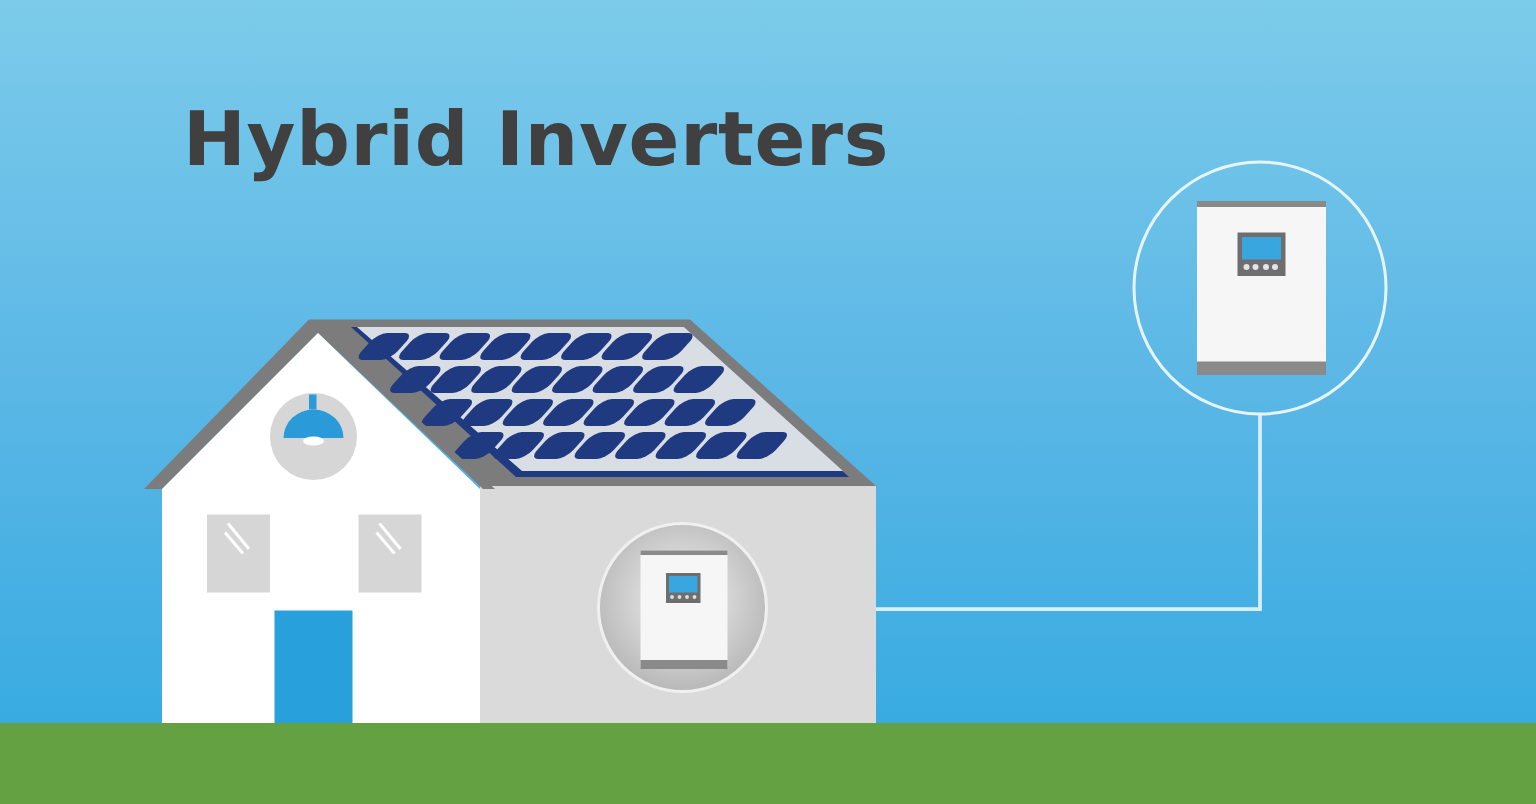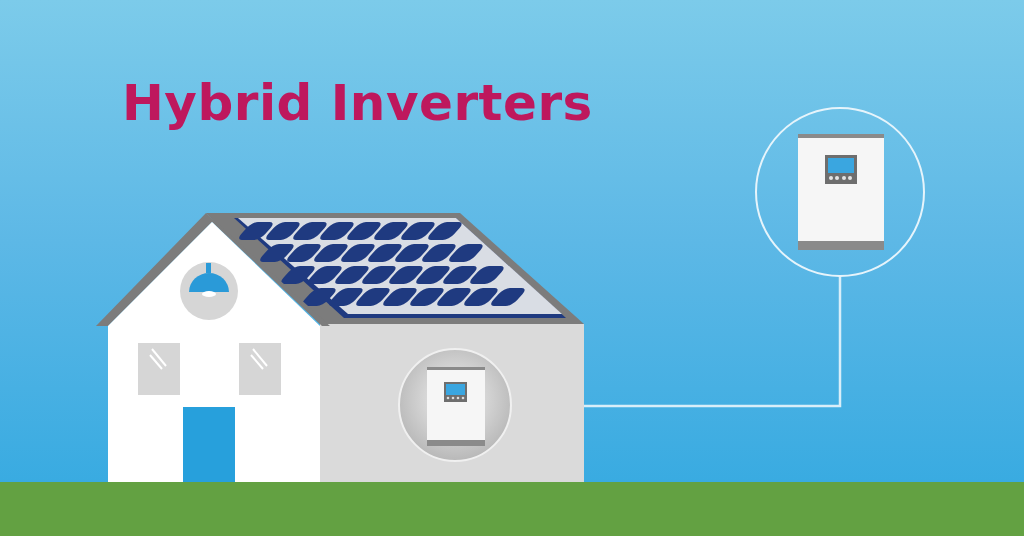--- a/index.html
+++ b/index.html
@@ -1,21 +1,21 @@
 <!DOCTYPE html>
 <html><head>
   <meta charset="utf-8">
   <style>
     html, body { margin: 0; padding: 0; }
     body { width: 1024px; height: 536px; overflow: hidden; position: relative;
            font-family: "DejaVu Sans", "Liberation Sans", sans-serif; }
     .sky { position: absolute; left: 0; top: 0; width: 1024px; height: 536px;
            background: linear-gradient(180deg, #7ccbea 0%, #5db8e6 45%, #31a8e0 100%); }
-    .title { position: absolute; left: 122px; top: 74px; margin: 0;
-             font-size: 50px; font-weight: bold; color: #be185d; letter-spacing: 0.5px;
+    .title { position: absolute; left: 122px; top: 64px; margin: 0;
+             font-size: 50px; font-weight: bold; color: #404040; letter-spacing: 0.5px;
              font-family: "DejaVu Sans", sans-serif; }
     svg.scene { position: absolute; left: 0; top: 0; }
   </style>
 </head>
 <body>
 
 <div class="sky"></div>
 
 <h1 class="title">Hybrid Inverters</h1>
 

